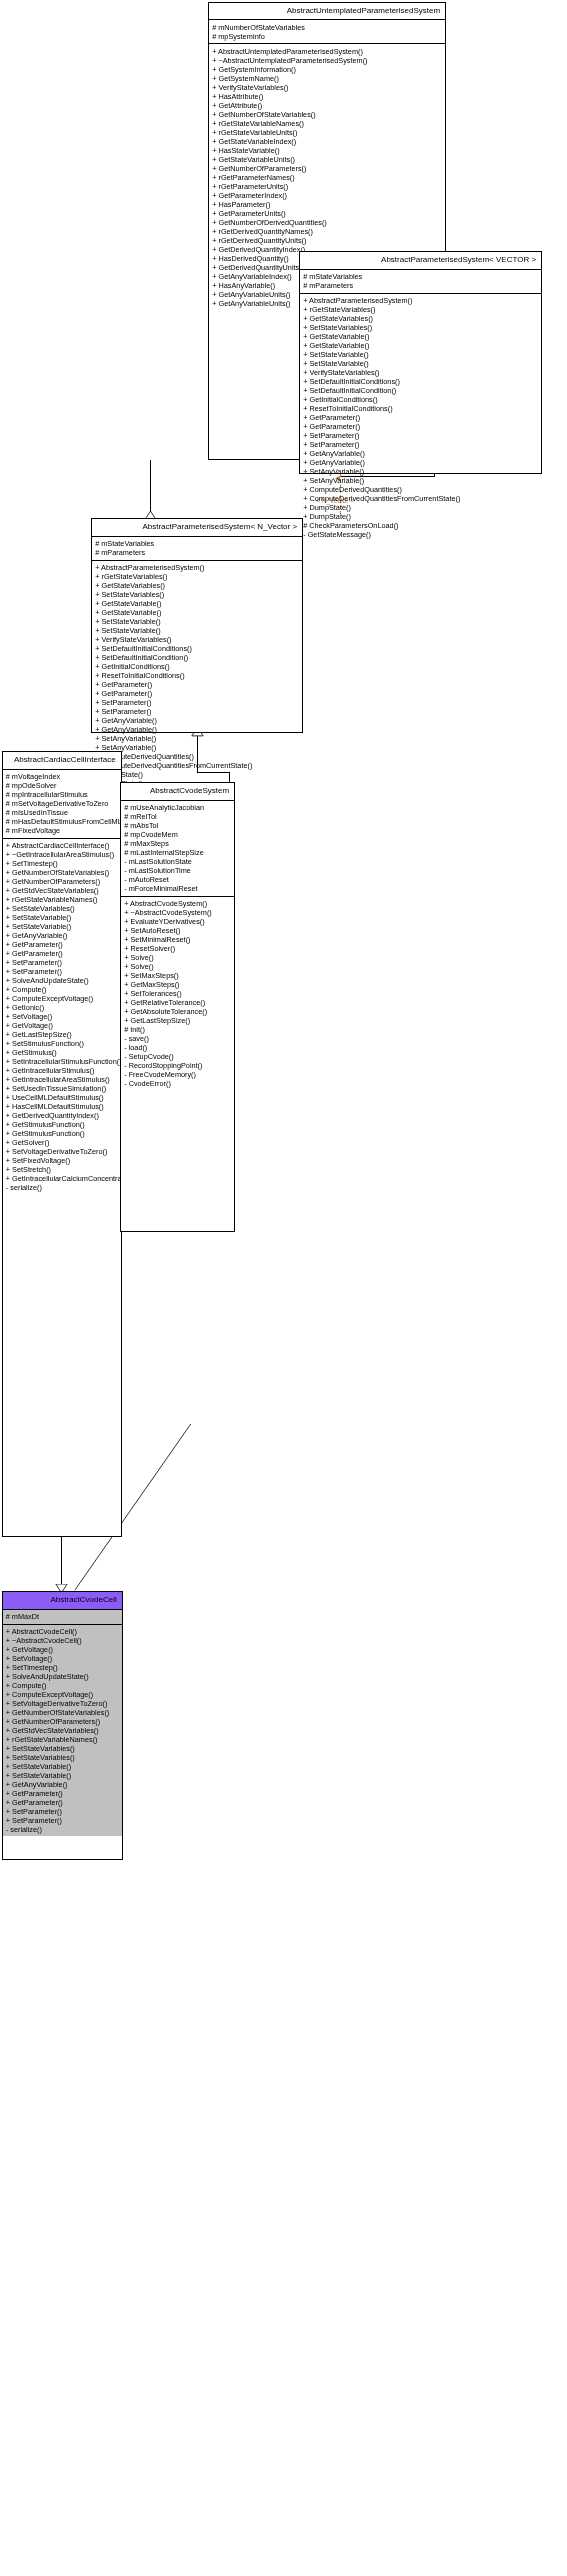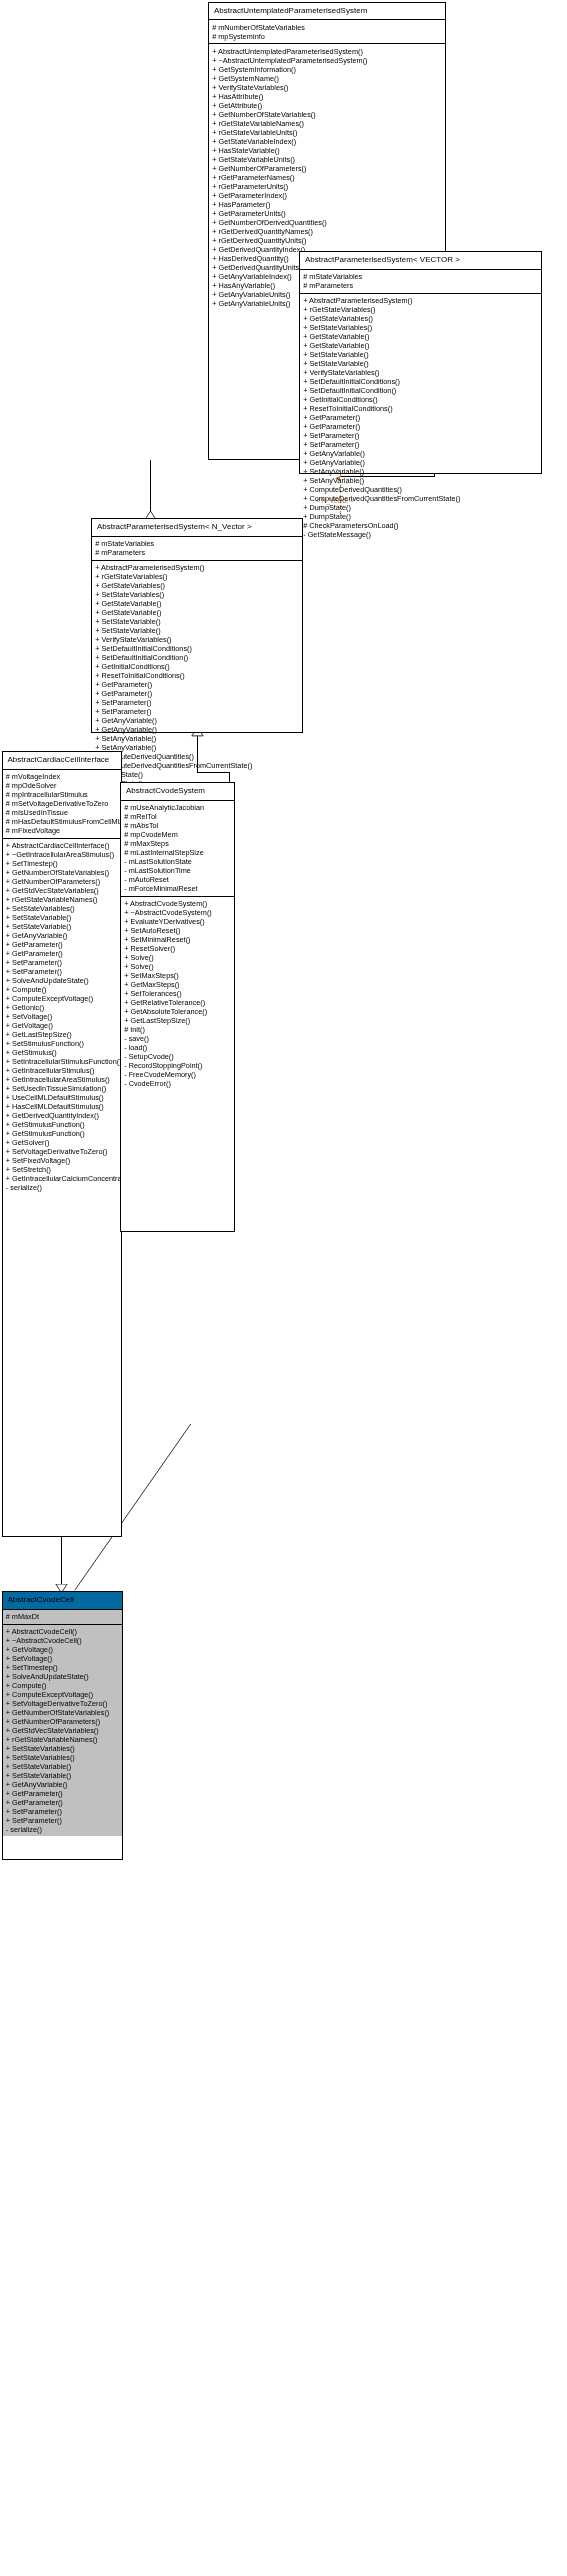--- a/index.html
+++ b/index.html
@@ -17,21 +17,21 @@
   }
   
   .uml-box{
     position:absolute;
     background:#ffffff;
     border:0.8px solid #000000;
     box-sizing:border-box;
     z-index:5;
   }
   .uml-title{
-    text-align:left;
+    text-align:right;
     font-size:8px;
     line-height:10.5px;
     padding:3.2px 4.9px 3.2px 4.9px;
     color:#000000;
     white-space:nowrap;
     border-bottom:0.8px solid #000000;
   }
   .uml-section{
     padding:2.4px 0 2.4px 0;
     border-bottom:0.8px solid #000000;
@@ -321,21 +321,21 @@
       <div class="uml-row">- save()</div>
       <div class="uml-row">- load()</div>
       <div class="uml-row">- SetupCvode()</div>
       <div class="uml-row">- RecordStoppingPoint()</div>
       <div class="uml-row">- FreeCvodeMemory()</div>
       <div class="uml-row">- CvodeError()</div>
     </div>
   </div>
 
   <div class="uml-box" style="left:1.6px;top:1591px;width:121px;height:269px;">
-    <div class="uml-title" style="background:#0369a1;">AbstractCvodeCell</div>
+    <div class="uml-title" style="background:#8b5cf6;">AbstractCvodeCell</div>
     <div class="uml-section" style="background:#c0c0c0;">
       <div class="uml-row"># mMaxDt</div>
     </div>
     <div class="uml-section" style="background:#c0c0c0;">
       <div class="uml-row">+ AbstractCvodeCell()</div>
       <div class="uml-row">+ ~AbstractCvodeCell()</div>
       <div class="uml-row">+ GetVoltage()</div>
       <div class="uml-row">+ SetVoltage()</div>
       <div class="uml-row">+ SetTimestep()</div>
       <div class="uml-row">+ SolveAndUpdateState()</div>

